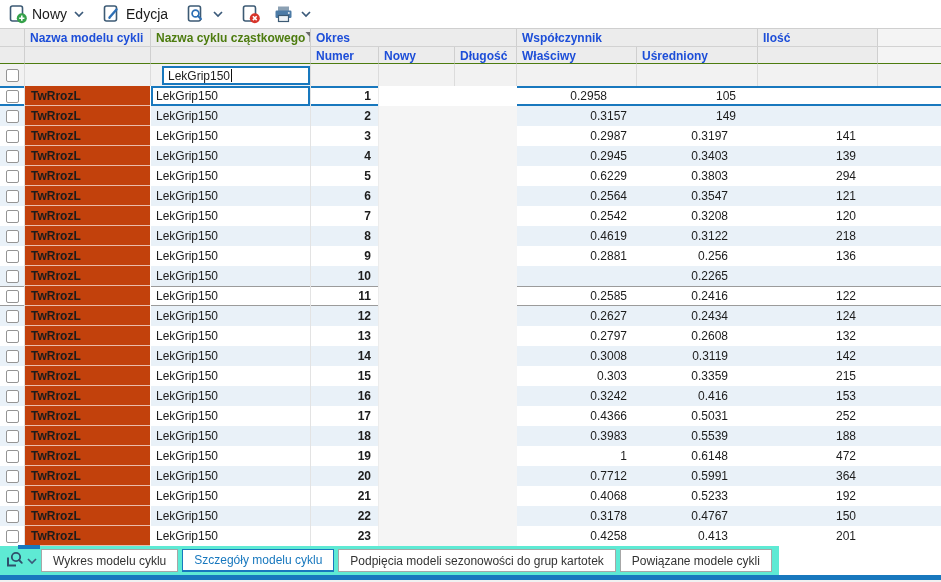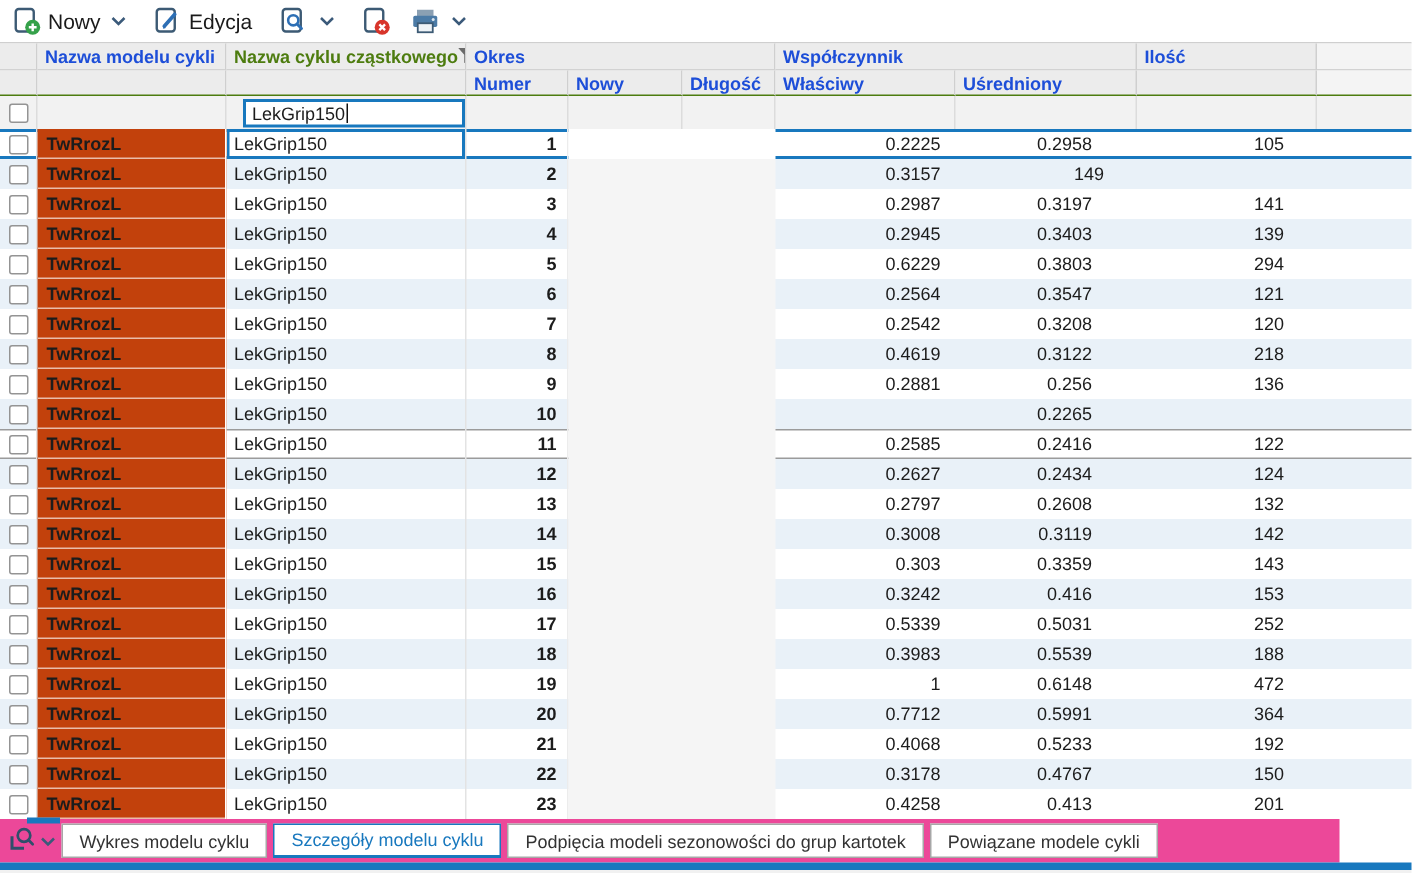--- a/index.html
+++ b/index.html
@@ -44,21 +44,21 @@
   .dc.ccycle { padding-left:5px; border-right:1px solid #e3e3e3; }
   .sel .dc.ccycle { box-shadow:inset 0 0 0 2px #1878be; }
   .dc.cnumer { justify-content:flex-end; padding-right:7px; font-weight:bold; border-right:1px solid #ececec; }
   .dc.cpanel { background:#f5f5f5; }
   .sel .dc.cpanel { background:#fff; }
   .dc.cwlas { justify-content:flex-end; padding-right:10px; }
   .dc.cusre { justify-content:flex-end; padding-right:30px; }
   .dc.cilos { justify-content:flex-end; padding-right:22px; }
 
   
-  .tabbar { position:absolute; left:0; top:546px; width:893px; height:29px; background:#ec4899; display:flex; align-items:center; }
+  .tabbar { position:absolute; left:0; top:546px; width:779px; height:29px; background:#5eead4; display:flex; align-items:center; }
   .zoomctl { display:flex; align-items:center; gap:2px; padding:0 4px 0 5px; }
   .tabs { display:flex; gap:4px; align-items:center; }
   .tab { height:23px; background:#fff; border:1px solid #a7a7a7; display:flex; align-items:center; padding:0 11px; color:#333; white-space:nowrap; cursor:default; }
   .tab.active { color:#1878be; border-color:#1878be; border-bottom-width:2px; }
   .scroll-thumb { position:absolute; left:18px; top:-1px; width:22px; height:4px; background:#1878be; }
   .bluebar { position:absolute; left:0; top:575px; width:941px; height:5px; background:#1878be; }
   .bottomgap { position:absolute; left:0; top:580px; width:941px; height:2px; background:#f1f1f1; }
 </style>
 </head>
 <body>
@@ -181,21 +181,20 @@
 
   <div class="rows">
       <div class="drow cols sel">
         <div class="dc ccheck">
           <div class="checkbox"></div>
         </div>
         <div class="dc cmodel">TwRrozL</div>
         <div class="dc ccycle">LekGrip150</div>
         <div class="dc cnumer">1</div>
         <div class="dc cpanel span2"></div>
-        <div class="dc cwlas">0.2225</div>
         <div class="dc cusre">0.2958</div>
         <div class="dc cilos">105</div>
         <div class="dc "></div>
       </div>
       <div class="drow cols r-even">
         <div class="dc ccheck">
           <div class="checkbox"></div>
         </div>
         <div class="dc cmodel">TwRrozL</div>
         <div class="dc ccycle">LekGrip150</div>
@@ -364,21 +363,21 @@
       <div class="drow cols">
         <div class="dc ccheck">
           <div class="checkbox"></div>
         </div>
         <div class="dc cmodel">TwRrozL</div>
         <div class="dc ccycle">LekGrip150</div>
         <div class="dc cnumer">15</div>
         <div class="dc cpanel span2"></div>
         <div class="dc cwlas">0.303</div>
         <div class="dc cusre">0.3359</div>
-        <div class="dc cilos">143</div>
+        <div class="dc cilos">215</div>
         <div class="dc "></div>
       </div>
       <div class="drow cols r-even">
         <div class="dc ccheck">
           <div class="checkbox"></div>
         </div>
         <div class="dc cmodel">TwRrozL</div>
         <div class="dc ccycle">LekGrip150</div>
         <div class="dc cnumer">16</div>
         <div class="dc cpanel span2"></div>
@@ -388,21 +387,21 @@
         <div class="dc "></div>
       </div>
       <div class="drow cols">
         <div class="dc ccheck">
           <div class="checkbox"></div>
         </div>
         <div class="dc cmodel">TwRrozL</div>
         <div class="dc ccycle">LekGrip150</div>
         <div class="dc cnumer">17</div>
         <div class="dc cpanel span2"></div>
-        <div class="dc cwlas">0.5339</div>
+        <div class="dc cwlas">0.4366</div>
         <div class="dc cusre">0.5031</div>
         <div class="dc cilos">252</div>
         <div class="dc "></div>
       </div>
       <div class="drow cols r-even">
         <div class="dc ccheck">
           <div class="checkbox"></div>
         </div>
         <div class="dc cmodel">TwRrozL</div>
         <div class="dc ccycle">LekGrip150</div>

